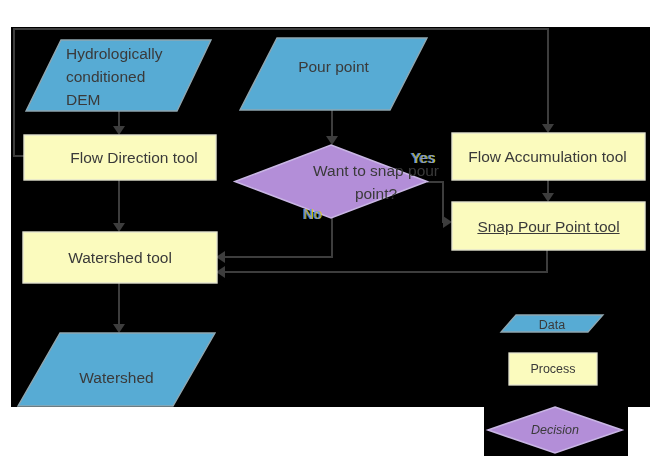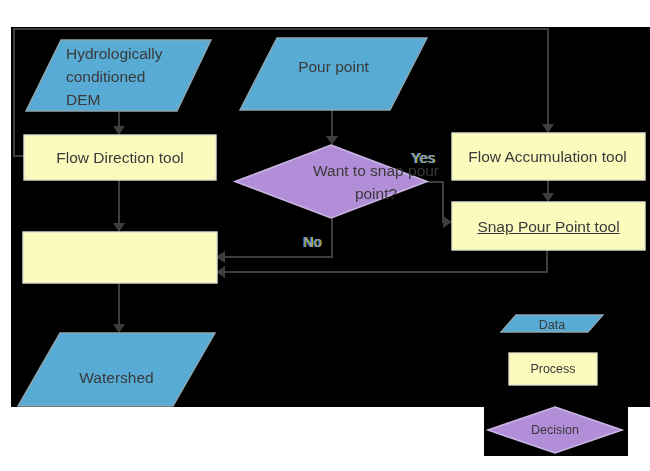--- a/index.html
+++ b/index.html
@@ -31,31 +31,31 @@
     position:absolute;font-size:14px;line-height:12px;
     color:#8a96c4;letter-spacing:.5px;
     text-shadow:1px 0 0 rgba(225,215,0,.85), -1px 0 0 rgba(40,140,255,.75);
     display:block;
   }
   .legend-lbl{font-size:12.5px;line-height:14px;}
 
   
   #lbl-dem{left:66px;top:42px;width:104px;height:66px;}
   #lbl-pour{left:240px;top:38px;width:187px;height:56px;text-align:center;}
-  #lbl-flowdir{left:24px;top:135px;width:192px;height:45px;}
+  #lbl-flowdir{left:38px;top:135px;width:192px;height:45px;}
   #lbl-flowacc{left:452px;top:133px;width:191px;height:47px;}
   #lbl-decision{left:278px;top:145px;width:140px;height:73px;margin-left:28px;}
   #lbl-snap{left:452px;top:202px;width:193px;height:48px;text-decoration:underline;}
   #lbl-wstool{left:23px;top:232px;width:194px;height:51px;}
   #lbl-watershed{left:18px;top:333px;width:197px;height:73px;margin-top:8px;}
   #lbl-yes{left:411px;top:152px;}
-  #lbl-no{left:303px;top:236px;}
+  #lbl-no{left:303px;top:208px;}
   #lbl-legend-data{left:501px;top:315px;width:102px;height:20px;}
   #lbl-legend-process{left:509px;top:353px;width:88px;height:32px;}
-  #lbl-legend-decision{left:488px;top:407px;width:134px;height:46px;}
+  #lbl-legend-decision{left:488px;top:407px;width:134px;height:46px;font-style:italic;}
 </style>
 </head>
 <body>
 
 <div class="stage">
 
   <svg class="geom" width="650" height="471" viewBox="0 0 650 471">
 
     <rect x="11" y="27" width="639" height="380" style="fill:var(--canvas-bg)"></rect>
     <rect x="484" y="400" width="144" height="56" style="fill:var(--canvas-bg)"></rect>
@@ -99,20 +99,21 @@
     <rect x="509" y="353" width="88" height="32" style="fill:var(--process-fill);stroke:var(--process-border);stroke-width:1.3"></rect>
     <polygon points="555,407 622,430 555,453 488,430" style="fill:var(--decision-fill);stroke:var(--decision-border);stroke-width:1.6"></polygon>
   </svg>
 
   <div class="lbl left" id="lbl-dem">Hydrologically conditioned DEM</div>
   <div class="lbl" id="lbl-pour">Pour point</div>
   <div class="lbl" id="lbl-flowdir">Flow Direction tool</div>
   <div class="lbl" id="lbl-flowacc">Flow Accumulation tool</div>
   <div class="lbl" id="lbl-decision">Want to snap pour point?</div>
   <div class="lbl" id="lbl-snap">Snap Pour Point tool</div>
+  <div class="lbl" id="lbl-wstool">Watershed tool</div>
   <div class="lbl" id="lbl-watershed">Watershed</div>
 
   <div class="edge-lbl" id="lbl-yes">Yes</div>
   <div class="edge-lbl" id="lbl-no">No</div>
 
   <div class="lbl legend-lbl" id="lbl-legend-data">Data</div>
   <div class="lbl legend-lbl" id="lbl-legend-process">Process</div>
   <div class="lbl legend-lbl" id="lbl-legend-decision">Decision</div>
 </div>
 

